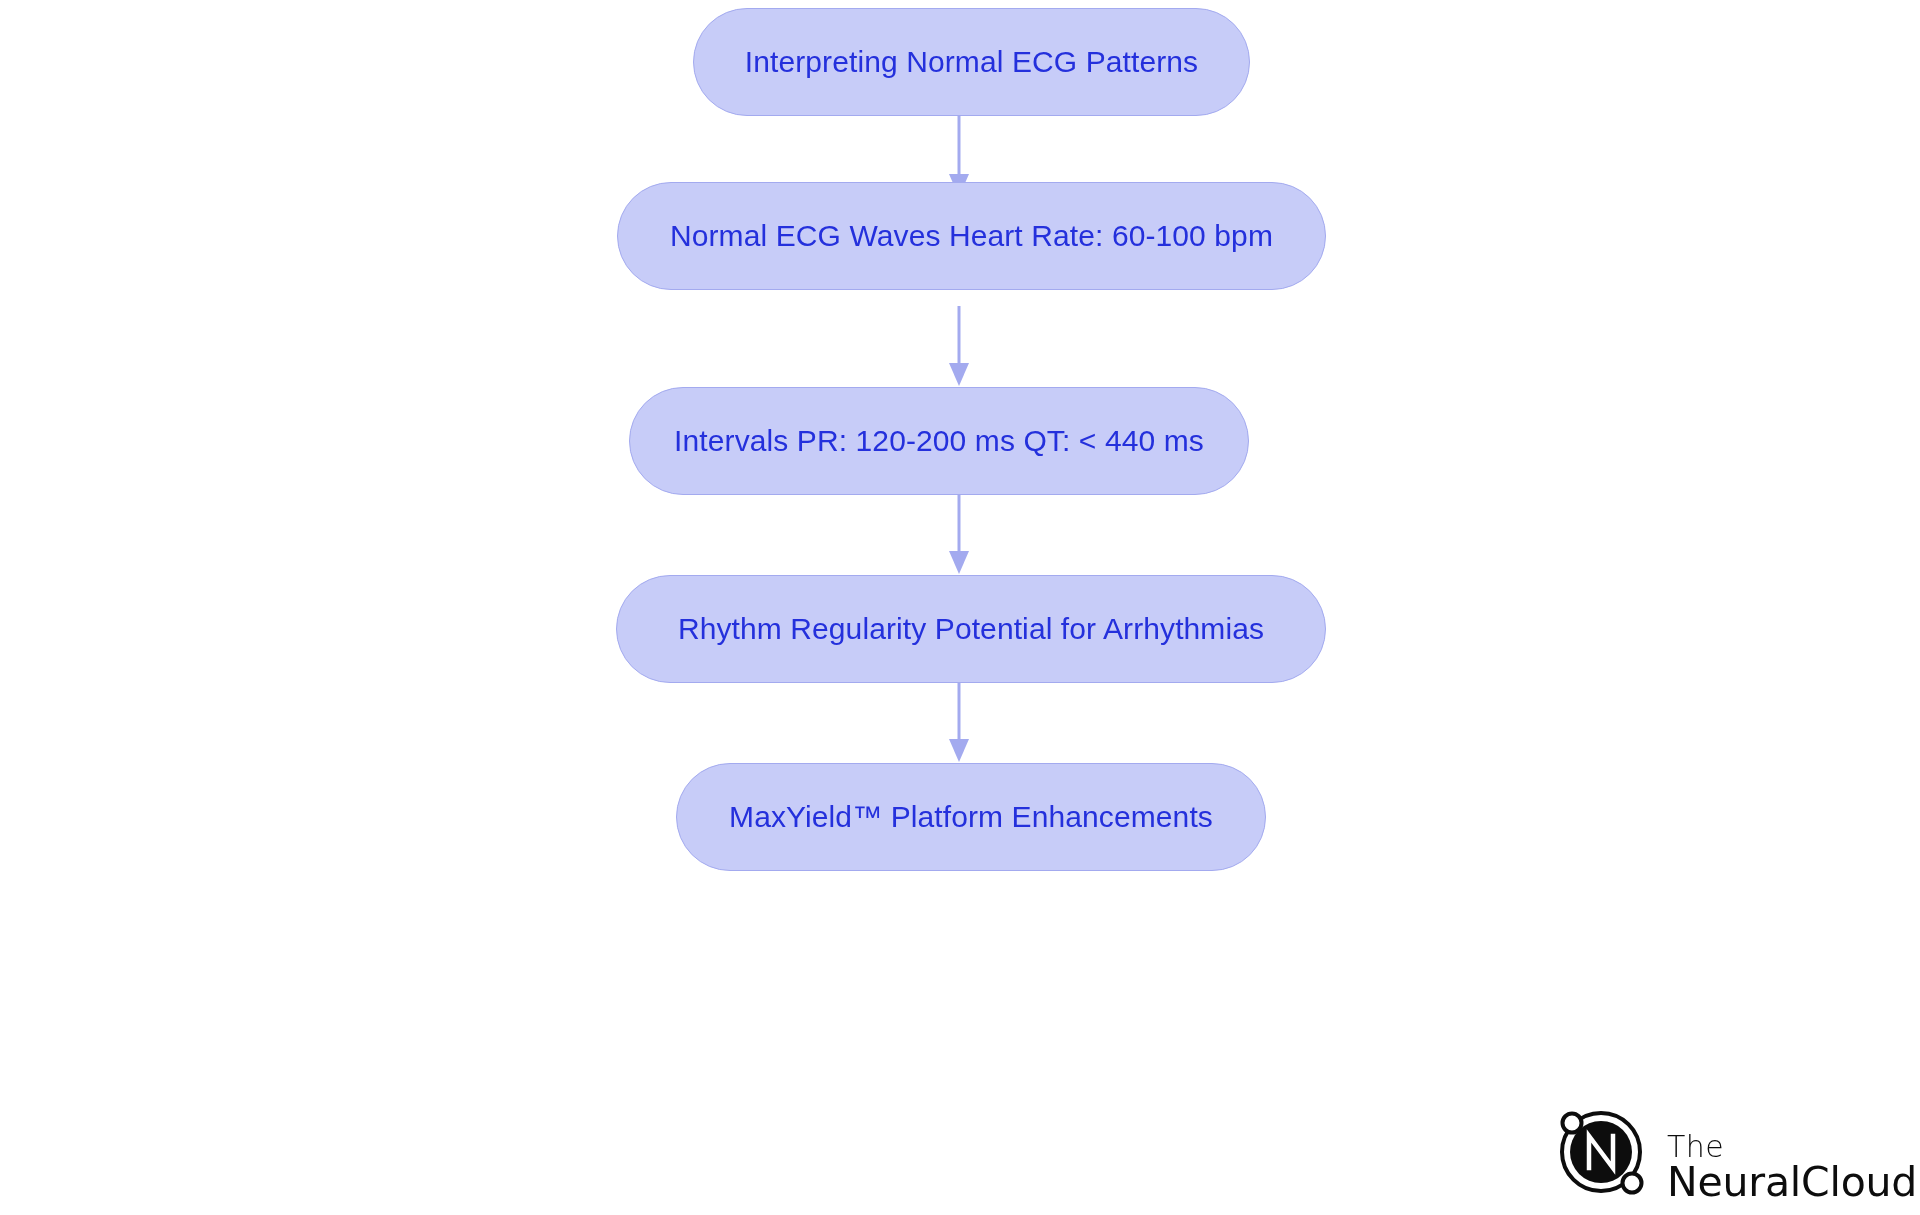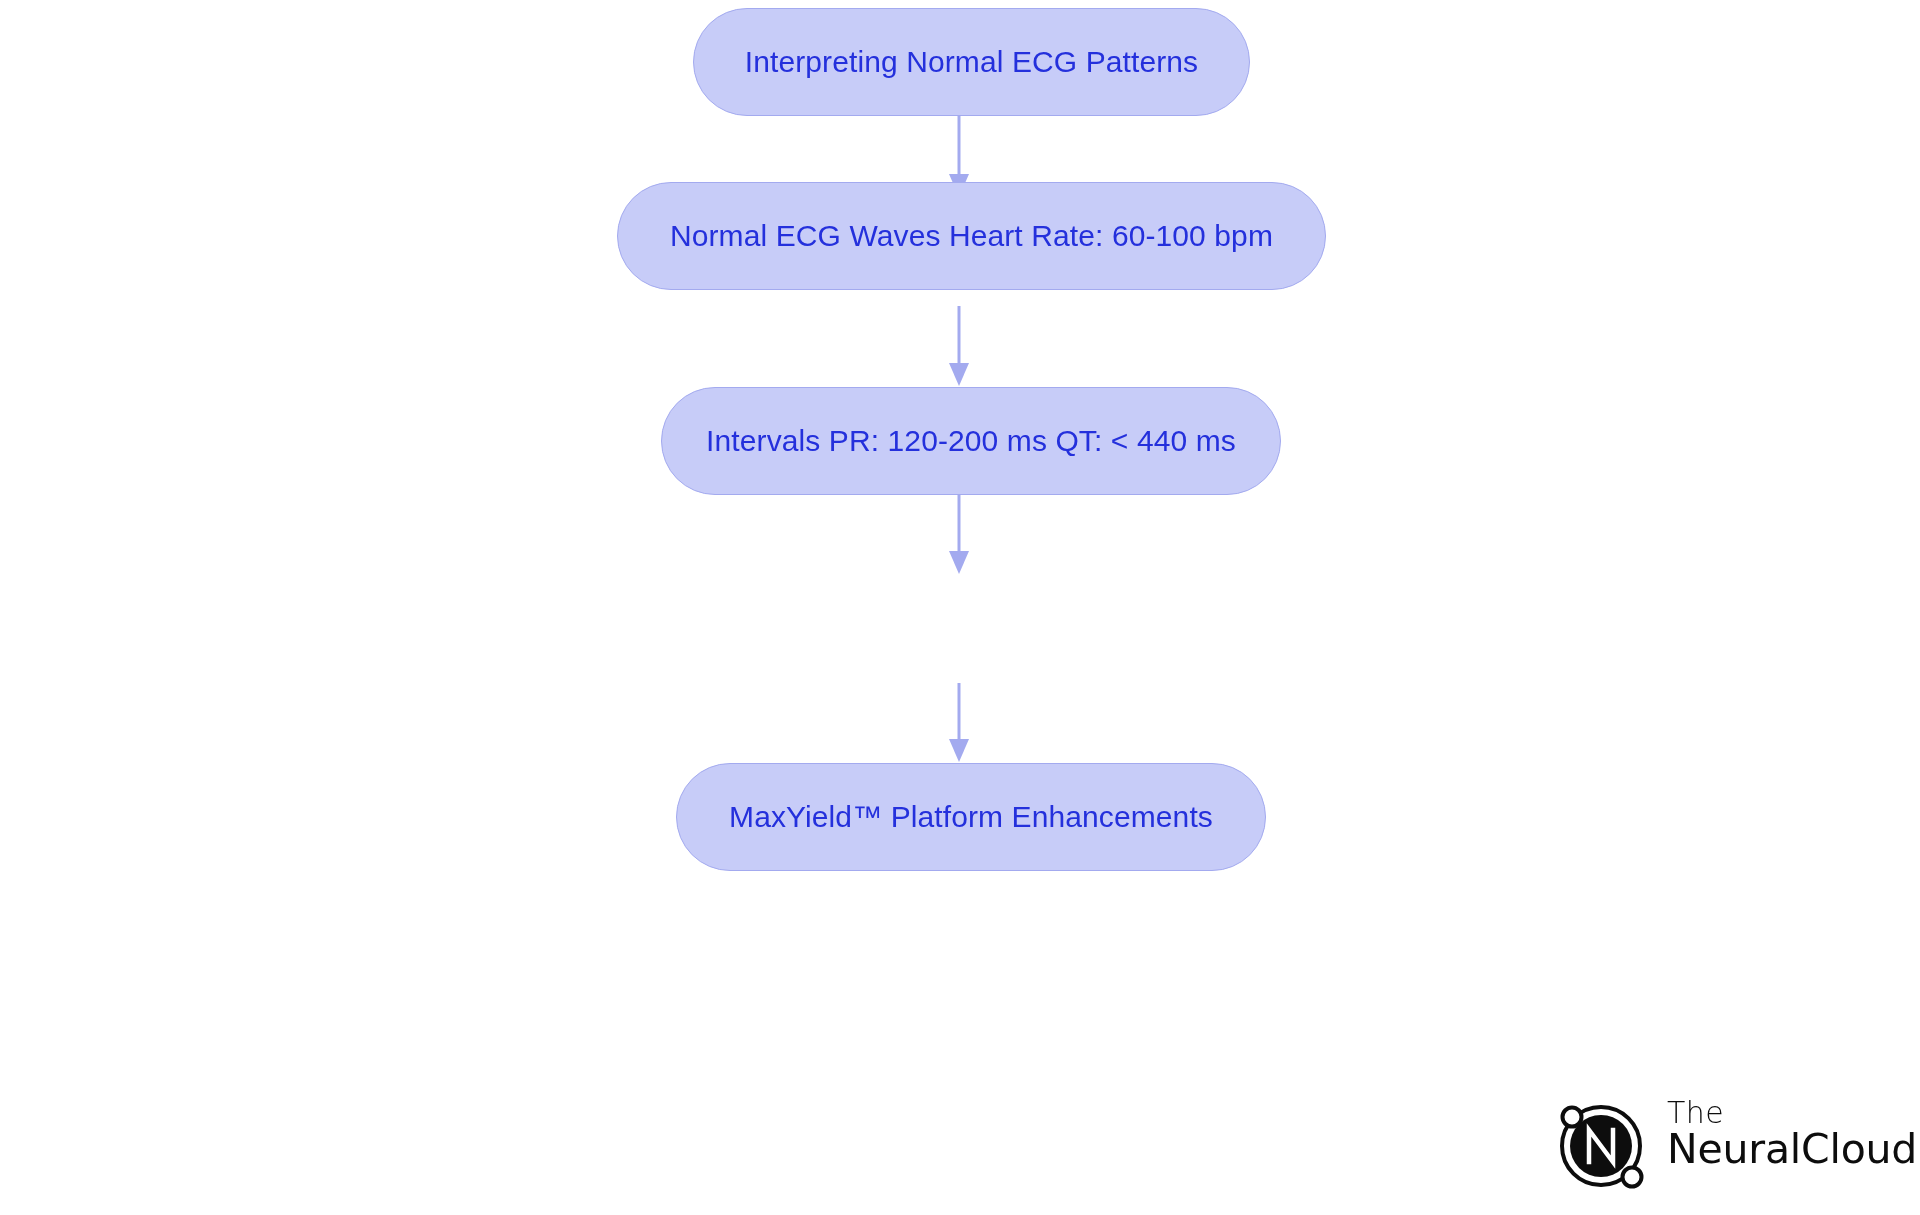--- a/index.html
+++ b/index.html
@@ -40,42 +40,42 @@
   }
 
   .node-label {
     display: block;
     color: #2430dc;
   }
 
   
   #node-0 { left: 693px;  top: 8px;    width: 557px; height: 108px; }
   #node-1 { left: 617px;  top: 182px;  width: 709px; height: 108px; }
-  #node-2 { left: 661px;  top: 387px;  width: 620px; height: 108px; text-align: right; }
+  #node-2 { left: 629px;  top: 387px;  width: 620px; height: 108px; text-align: right; }
   #node-3 { left: 616px;  top: 575px;  width: 710px; height: 108px; }
   #node-4 { left: 676px;  top: 763px;  width: 590px; height: 108px; }
 
   
   .connector {
     position: absolute;
     left: 959px;
     width: 30px;
     transform: translateX(-50%);
   }
   .connector svg { display: block; overflow: visible; }
 
   
   #logo {
     position: absolute;
     left: 1553px;
     top: 1098px;
     width: 350px;
     height: 106px;
     display: flex;
-    align-items: flex-start;
+    align-items: flex-end;
     gap: 18px;
   }
   #logo-mark { flex: 0 0 auto; }
   #logo-text {
     display: flex;
     flex-direction: column;
     justify-content: center;
     color: #0d0d0d;
     font-family: "DejaVu Sans", sans-serif;
     line-height: 1.02;
@@ -122,20 +122,23 @@
     <span class="node-label">Intervals PR: 120-200 ms QT: &lt; 440 ms</span>
   </div>
 
   <div class="connector" style="top:495px;height:80px;">
     <svg width="30" height="80" viewBox="0 0 30 80">
       <line x1="15" y1="0" x2="15" y2="62" stroke="#a3aaef" stroke-width="3"></line>
       <polygon points="15,79 5,56 25,56" fill="#a3aaef"></polygon>
     </svg>
   </div>
 
+  <div class="node" id="node-3">
+    <span class="node-label">Rhythm Regularity Potential for Arrhythmias</span>
+  </div>
 
   <div class="connector" style="top:683px;height:80px;">
     <svg width="30" height="80" viewBox="0 0 30 80">
       <line x1="15" y1="0" x2="15" y2="62" stroke="#a3aaef" stroke-width="3"></line>
       <polygon points="15,79 5,56 25,56" fill="#a3aaef"></polygon>
     </svg>
   </div>
 
   <div class="node" id="node-4">
     <span class="node-label">MaxYield™ Platform Enhancements</span>

